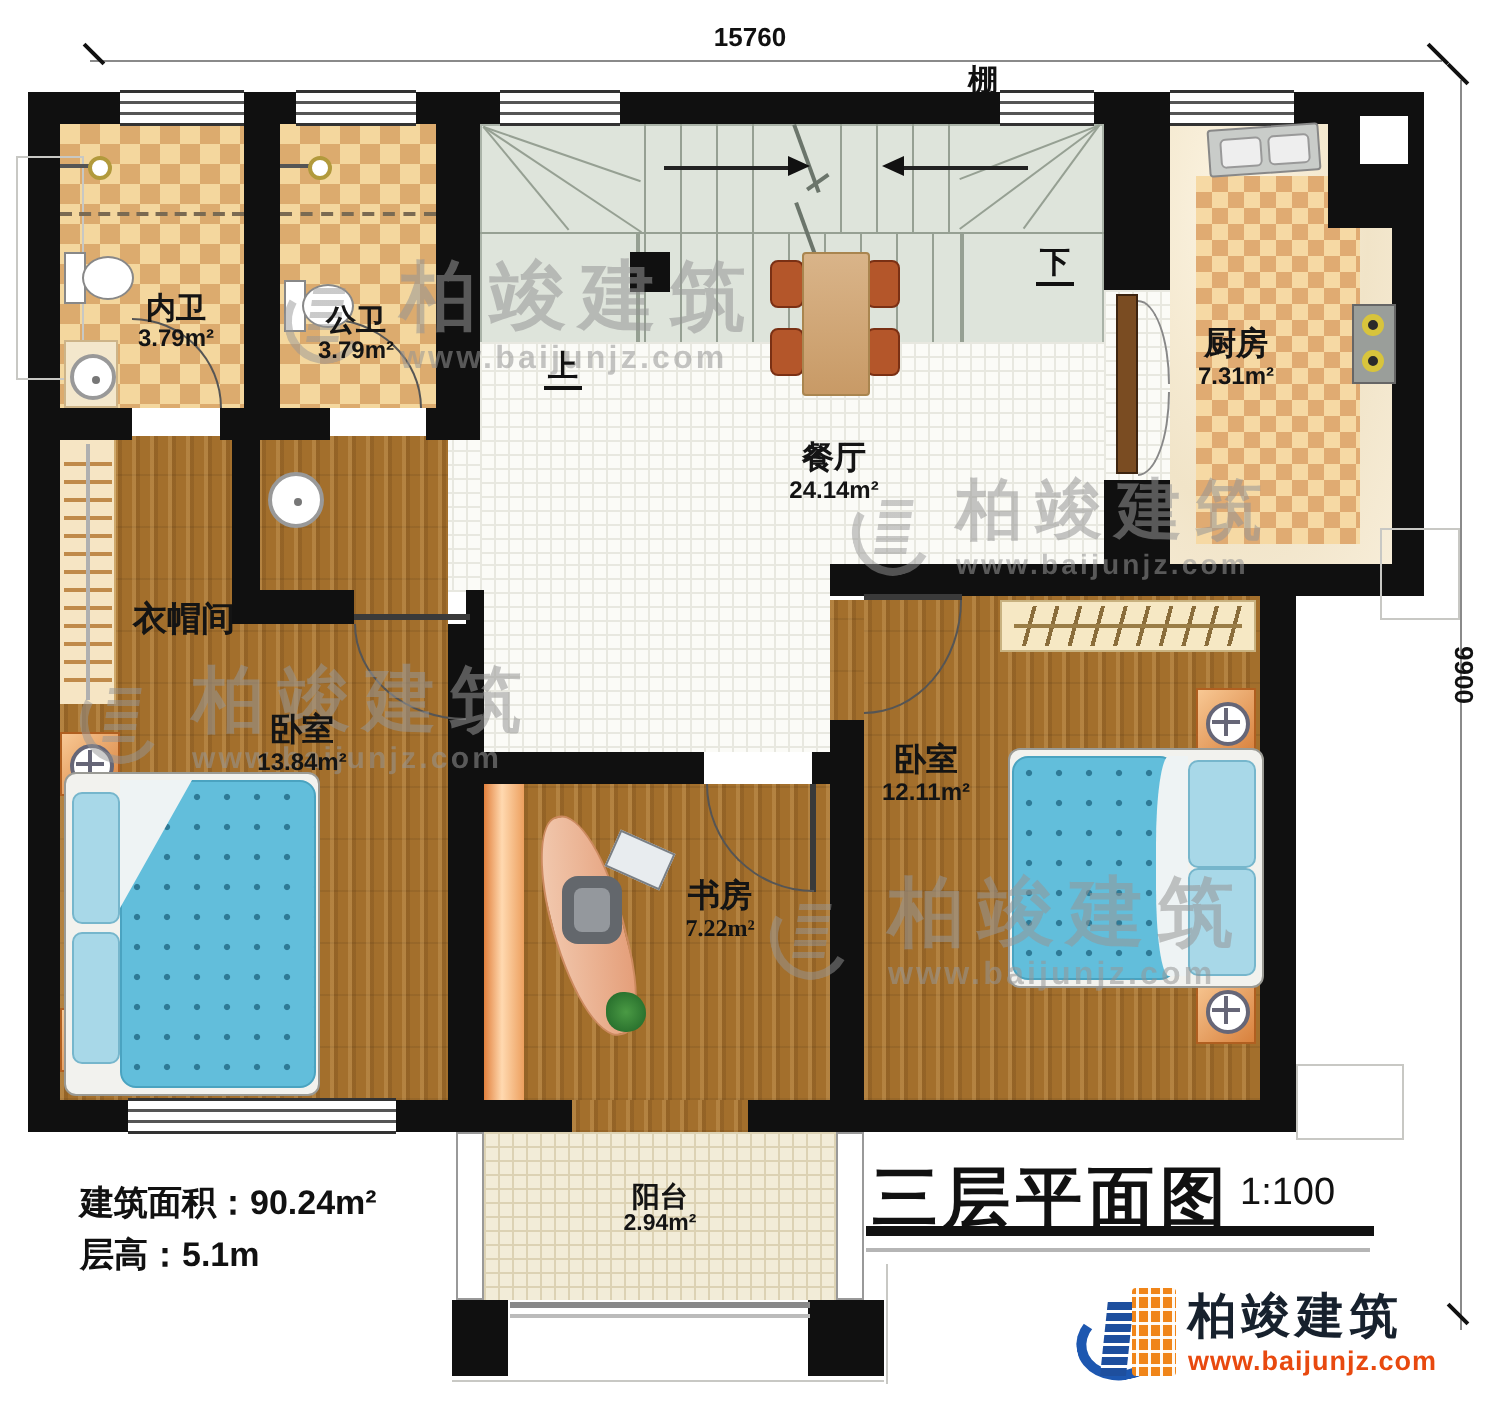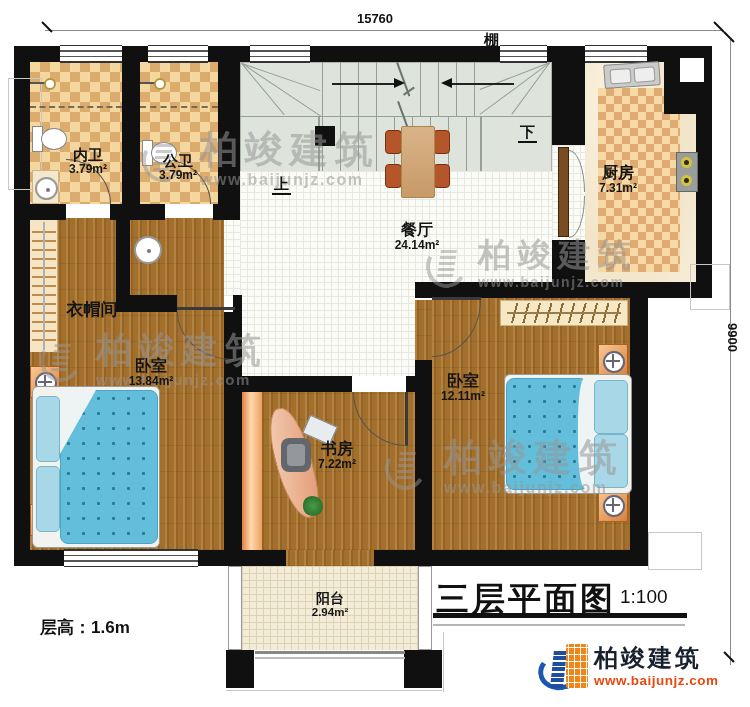--- a/index.html
+++ b/index.html
@@ -270,21 +270,21 @@
     <div class="rname">餐厅</div>
     <div class="rarea">24.14m²</div>
   </div>
   <div class="rlabel z50" style="left:55px;top:300px;width:74px;">
     <div class="rname" style="font-size:17px;">衣帽间</div>
   </div>
   <div class="rlabel z50" style="left:115px;top:357px;width:72px;">
     <div class="rname">卧室</div>
     <div class="rarea">13.84m²</div>
   </div>
-  <div class="rlabel z50" style="left:305px;top:440px;width:64px;">
+  <div class="rlabel z50" style="left:328px;top:440px;width:64px;font-family:Liberation Serif, serif;">
     <div class="rname">书房</div>
     <div class="rarea">7.22m²</div>
   </div>
   <div class="rlabel z50" style="left:428px;top:372px;width:70px;">
     <div class="rname">卧室</div>
     <div class="rarea">12.11m²</div>
   </div>
   <div class="rlabel z50" style="left:294px;top:590px;width:72px;">
     <div class="rname" style="font-size:14px;">阳台</div>
     <div class="rarea" style="font-size:11.5px;">2.94m²</div>
@@ -296,22 +296,25 @@
 
   <div class="dimline" style="left:45px;top:30px;width:676px;height:1px;"></div>
   <div class="tick" style="left:40px;top:26px;"></div>
   <div class="tick" style="left:712px;top:26px;"></div>
   <div class="dimtext" style="left:340px;top:11px;width:70px;">15760</div>
   <div class="dimline" style="left:730px;top:40px;width:1px;height:625px;"></div>
   <div class="tick" style="left:722px;top:36px;"></div>
   <div class="tick" style="left:722px;top:656px;"></div>
   <div class="dimtext" style="left:712px;top:330px;width:40px;transform:rotate(90deg);">9900</div>
 
+  <div class="abs z50" style="left:40px;top:590px;font-size:17px;font-weight:bold;color:#111;">
+    <span>建筑面积：</span><span>90.24m²</span>
+  </div>
   <div class="abs z50" style="left:40px;top:616px;font-size:17px;font-weight:bold;color:#111;">
-    <span>层高：</span><span>1.6m</span>
+    <span>层高：</span><span>5.1m</span>
   </div>
 
   <div class="abs z50" style="left:436px;top:577px;font-size:33px;font-weight:bold;color:#111;letter-spacing:3px;">三层平面图</div>
   <div class="abs z50" style="left:620px;top:586px;font-size:19px;color:#111;">1:100</div>
   <div class="abs" style="left:433px;top:613px;width:254px;height:5px;background:#111;"></div>
   <div class="abs" style="left:433px;top:624px;width:252px;height:2px;background:#b5b5b5;"></div>
 
   <div class="abs" style="left:538px;top:640px;width:54px;height:54px;">
     <div class="abs" style="left:0px;top:12px;width:46px;height:38px;border:5px solid transparent;border-left-color:#1d57b0;border-bottom-color:#1d57b0;border-radius:50%;transform:rotate(-12deg);box-sizing:border-box;"></div>
     <div class="abs" style="left:14px;top:10px;width:13px;height:38px;transform:skewX(-6deg);background:repeating-linear-gradient(0deg,#1e4f9e 0 4px,#fff 4px 5.5px);"></div>

